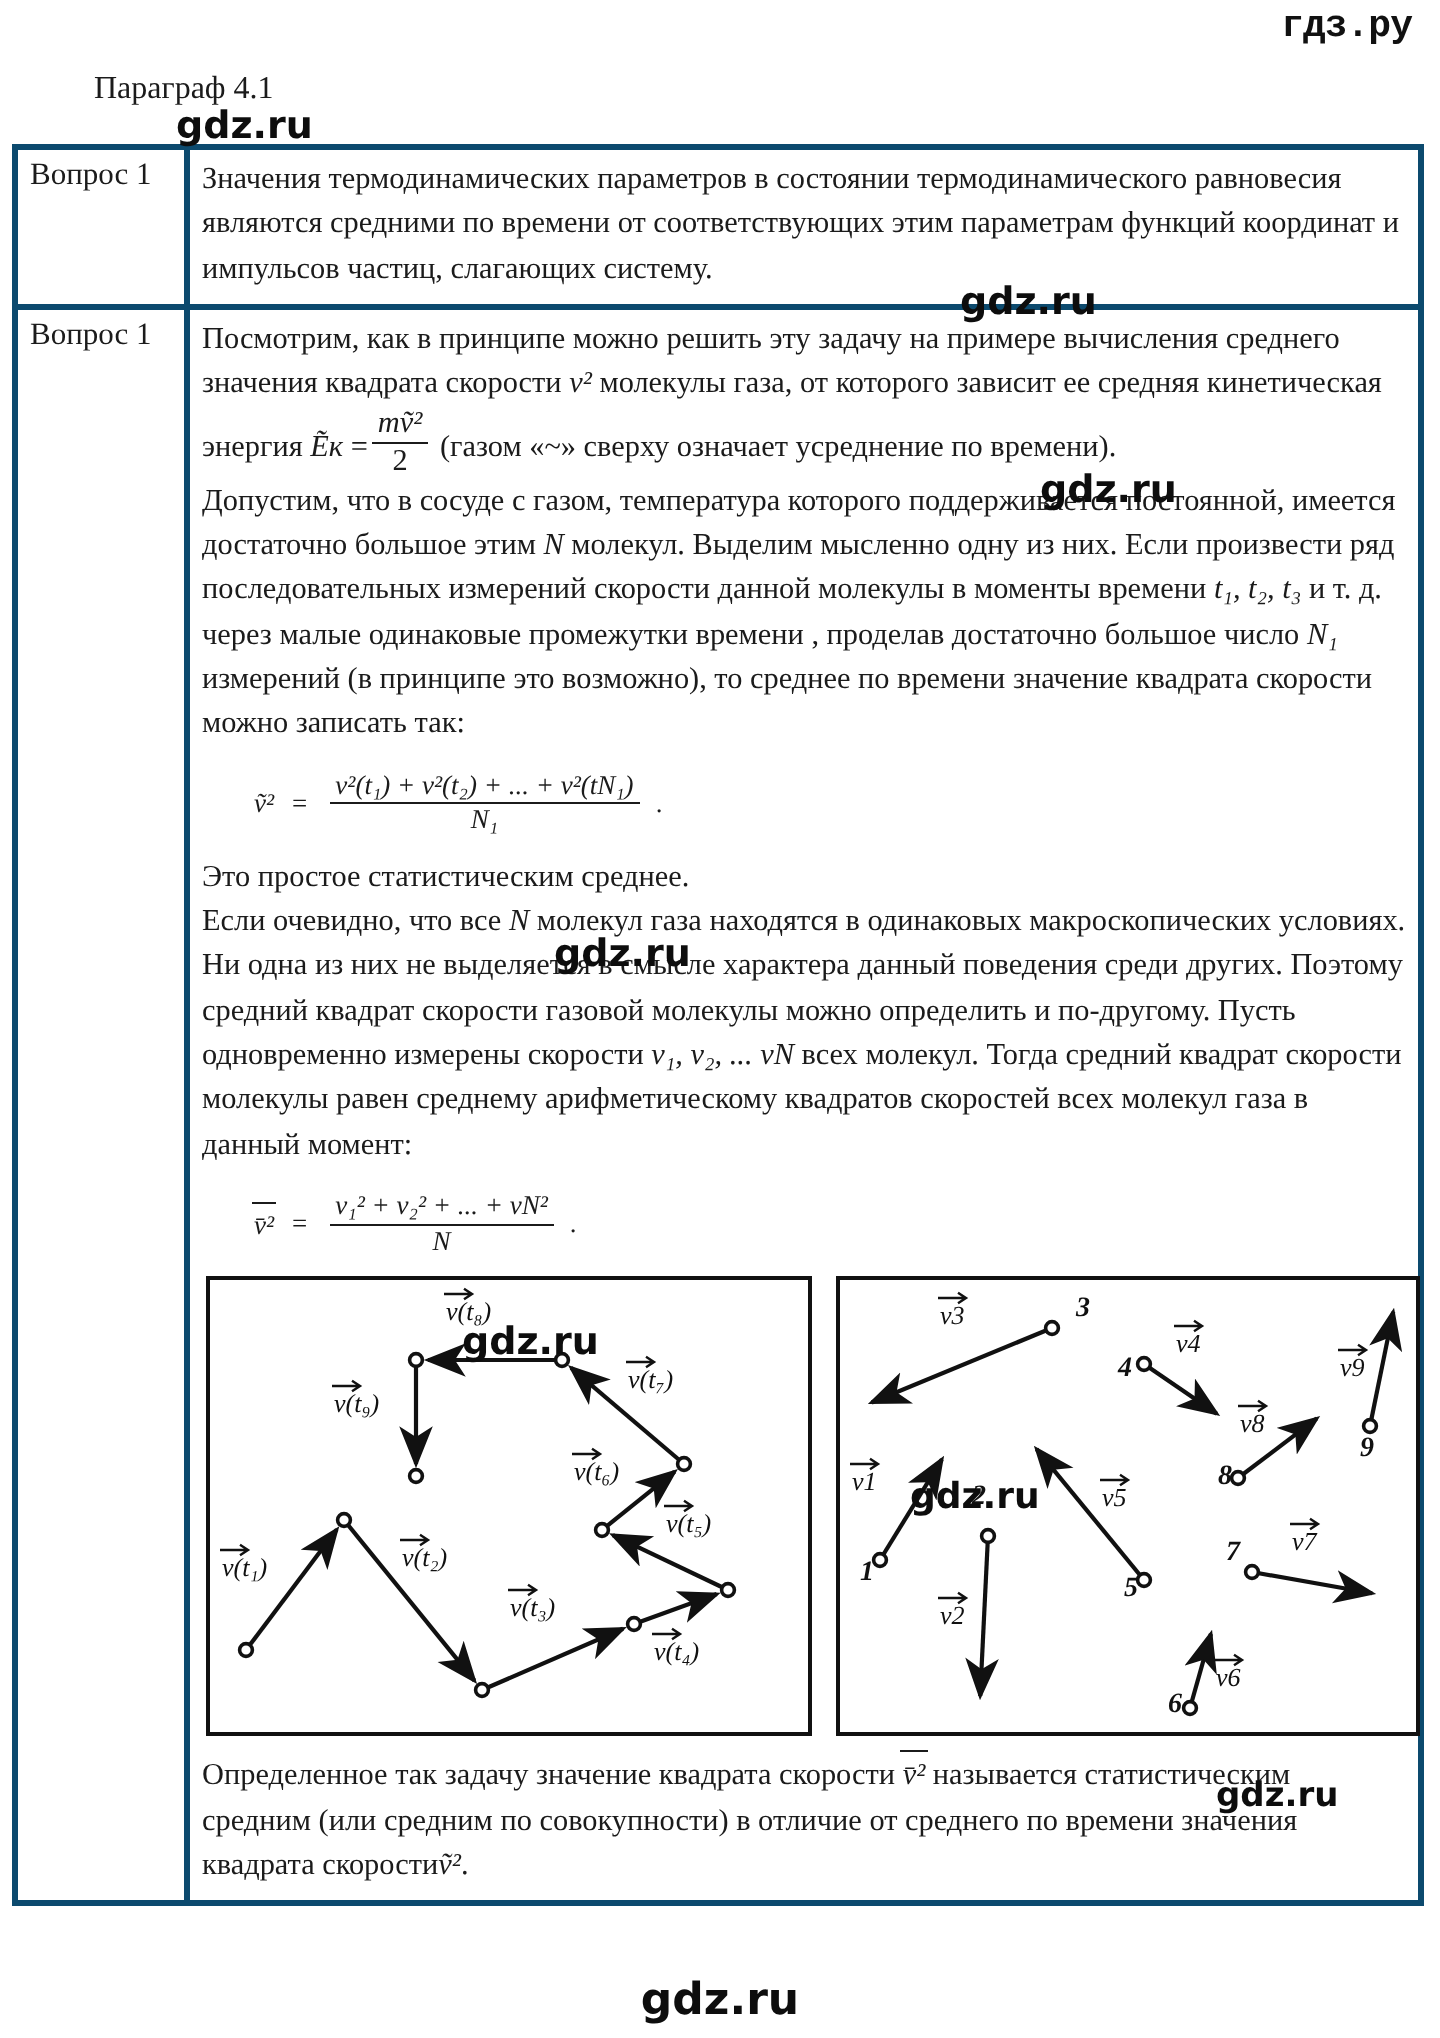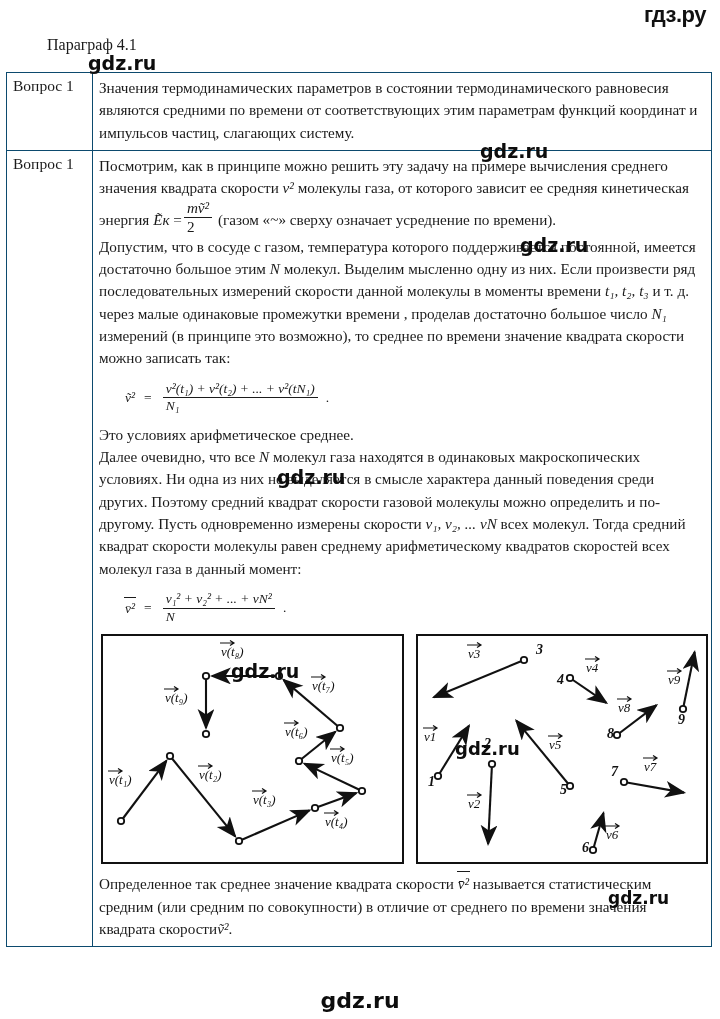--- a/index.html
+++ b/index.html
@@ -14,23 +14,23 @@
     font-family: "Liberation Serif", "DejaVu Serif", serif;
     color: #1b1b1b;
     overflow: hidden;
   }
 
   
   .brand-top {
     position: absolute;
     top: 2px;
     right: 14px;
-    font-family: Liberation Sans, sans-serif;
+    font-family: Liberation Mono, monospace;
     font-weight: bold;
-    font-size: 22px;
+    font-size: 19px;
     letter-spacing: -0.5px;
     color: #111;
   }
 
   
   .page-title {
     position: absolute;
     top: 36px;
     left: 10px;
     font-size: 16px;
@@ -41,21 +41,21 @@
   
   .qtable {
     position: absolute;
     top: 72px;
     left: 6px;
     width: 706px;
     border-collapse: collapse;
     table-layout: fixed;
   }
   .qtable td {
-    border: 1px solid #0c4a6e;
+    border: 3px solid #0c4a6e;
     vertical-align: top;
     padding: 4px 6px 6px 6px;
   }
   .col-label { width: 86px; }
   .q-label {
     font-size: 15.5px;
     white-space: nowrap;
     padding-top: 5px;
   }
   .q-body {
@@ -82,20 +82,21 @@
     left: -1px;
     right: -1px;
     height: 1px;
     background: #1b1b1b;
   }
 
   
   .frac {
     display: inline-block;
     vertical-align: -0.5em;
+    text-align: center;
     line-height: 1.08;
     margin: 0 2px;
   }
   .frac .num {
     display: block;
     padding: 0 3px 1px 3px;
     border-bottom: 1px solid #1b1b1b;
   }
   .frac .den {
     display: block;
@@ -196,24 +197,24 @@
       <div class="formula-line">
         <span class="math">ṽ²</span>
         <span class="eq math-up">=</span>
         <span class="frac">
           <span class="num math">v²(t₁) + v²(t₂) + ... + v²(tN₁)</span>
           <span class="den math">N₁</span>
         </span>
         <span class="math-up">.</span>
       </div>
 
-      <p>Это условиях арифметическое среднее.</p>
+      <p>Это простое статистическим среднее.</p>
 
       <p>
-        <span>Далее очевидно, что все</span>
+        <span>Если очевидно, что все</span>
         <span class="math">N</span>
         <span>молекул газа находятся в одинаковых макроскопических условиях. Ни одна из них не выделяется в смысле характера данный поведения среди других. Поэтому средний квадрат скорости газовой молекулы можно определить и по-другому. Пусть одновременно измерены скорости</span>
         <span class="math">v₁, v₂, ... vN</span>
         <span>всех молекул. Тогда средний квадрат скорости молекулы равен среднему арифметическому квадратов скоростей всех молекул газа в данный момент:</span>
       </p>
 
       <div class="formula-line">
         <span class="math bar-over">v̄²</span>
         <span class="eq math-up">=</span>
         <span class="frac">
@@ -366,21 +367,21 @@
                     <text x="250" y="48" font-family="Liberation Serif, serif" font-style="italic" font-size="13" fill="#111">v9</text>
                     <path d="M249,35 L263,35 M259,32.4 L263,35 L259,37.6" stroke="#111" stroke-width="1.2" fill="none"></path>
                   </g>
                 </g>
           </svg>
         </div>
 
       </div>
 
       <p>
-        <span>Определенное так среднее значение квадрата скорости</span>
+        <span>Определенное так задачу значение квадрата скорости</span>
         <span class="math bar-over">v̄²</span>
         <span>называется статистическим средним (или средним по совокупности) в отличие от среднего по времени значения квадрата скорости</span><span class="math">ṽ²</span><span>.</span>
       </p>
 
     </td>
   </tr>
   </tbody>
 </table>
 
 <div class="wm-bottom">gdz.ru</div>

